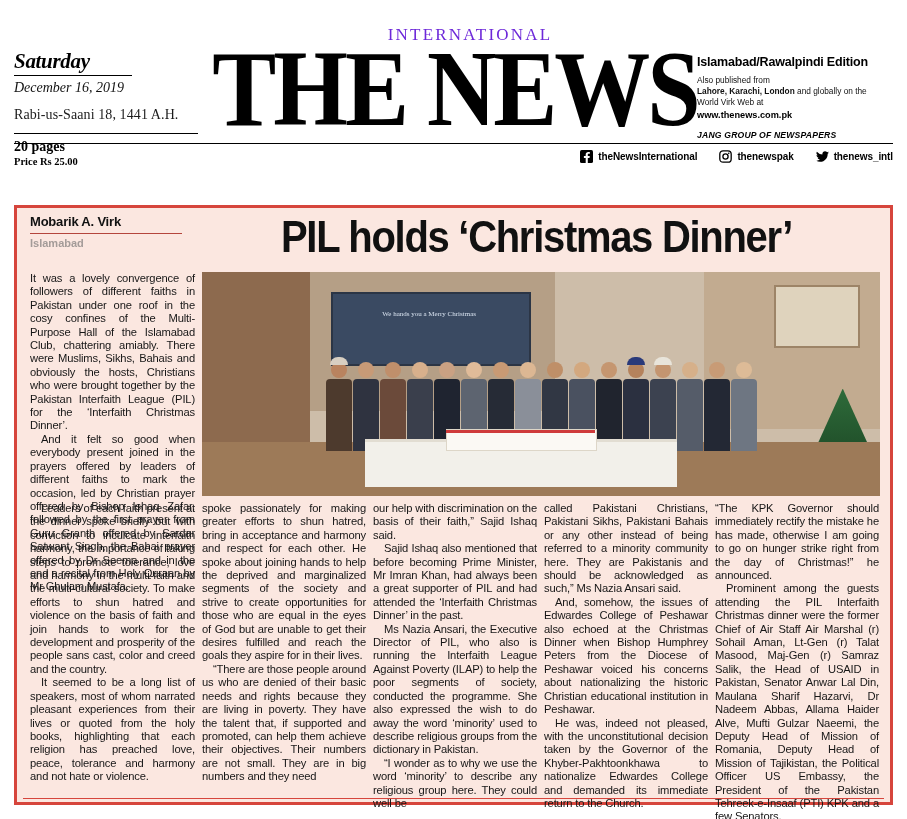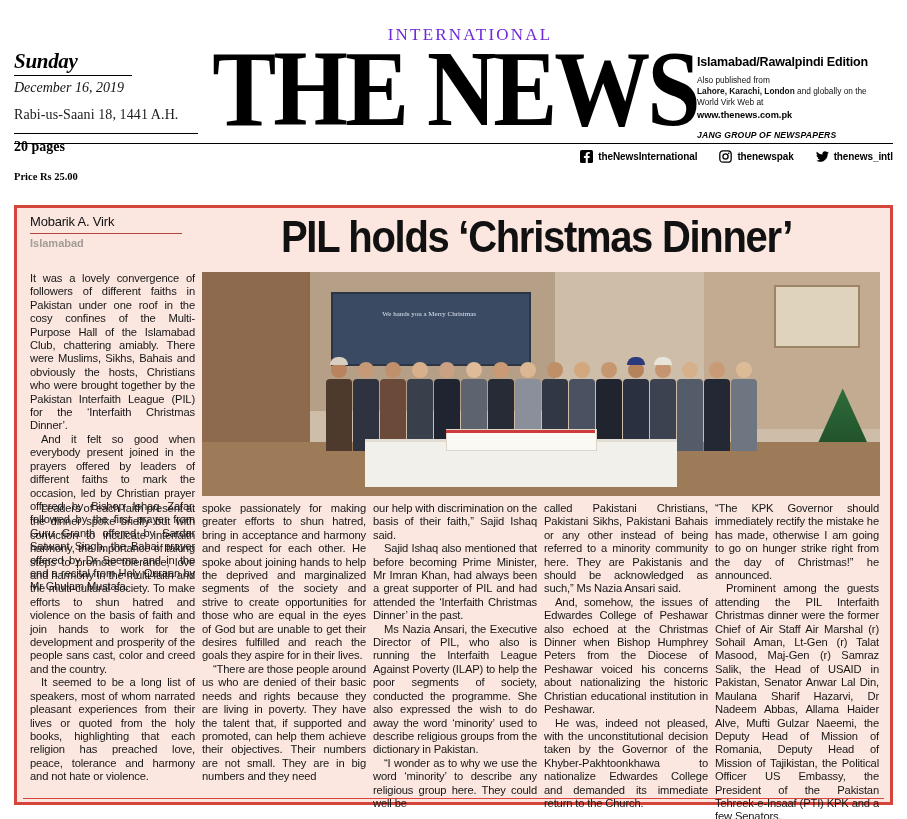--- a/index.html
+++ b/index.html
@@ -73,21 +73,21 @@
     font-size: 14px;
     color: #000;
     line-height: 1.1;
   }
   .mh-price {
     font-family: "Liberation Serif", serif;
     font-size: 10.5px;
     font-weight: bold;
     color: #000;
     line-height: 1.2;
-    margin-top: 16px;
+    margin-top: 1px;
   }
 
   .mh-center {
     position: absolute;
     left: 205px;
     top: 26px;
     width: 500px;
     text-align: center;
   }
   .mh-intl {
@@ -208,21 +208,21 @@
     height: 52px;
   }
   .byline {
     width: 170px;
     flex: 0 0 170px;
     padding-left: 5px;
     box-sizing: border-box;
   }
   .byline-name {
     font-family: "Liberation Sans", sans-serif;
-    font-weight: normal;
+    font-weight: bold;
     font-size: 13px;
     color: #111;
     line-height: 1.15;
     letter-spacing: -0.2px;
   }
   .byline-rule {
     border-top: 1px solid #b4453c;
     margin: 3px 0 3px 0;
     width: 152px;
   }
@@ -335,21 +335,21 @@
   }
 </style>
 </head>
 <body>
 
 <div class="page">
 
   <div class="masthead">
 
     <div class="mh-left">
-      <div class="mh-day">Sunday</div>
+      <div class="mh-day">Saturday</div>
       <div class="mh-rule"></div>
       <div class="mh-date">December 16, 2019</div>
       <div class="mh-hijri">Rabi-us-Saani 18, 1441 A.H.</div>
       <div class="mh-left-rule"></div>
       <div class="mh-pages">20 pages</div>
       <div class="mh-price">Price Rs 25.00</div>
     </div>
 
     <div class="mh-center">
       <div class="mh-intl">INTERNATIONAL</div>

